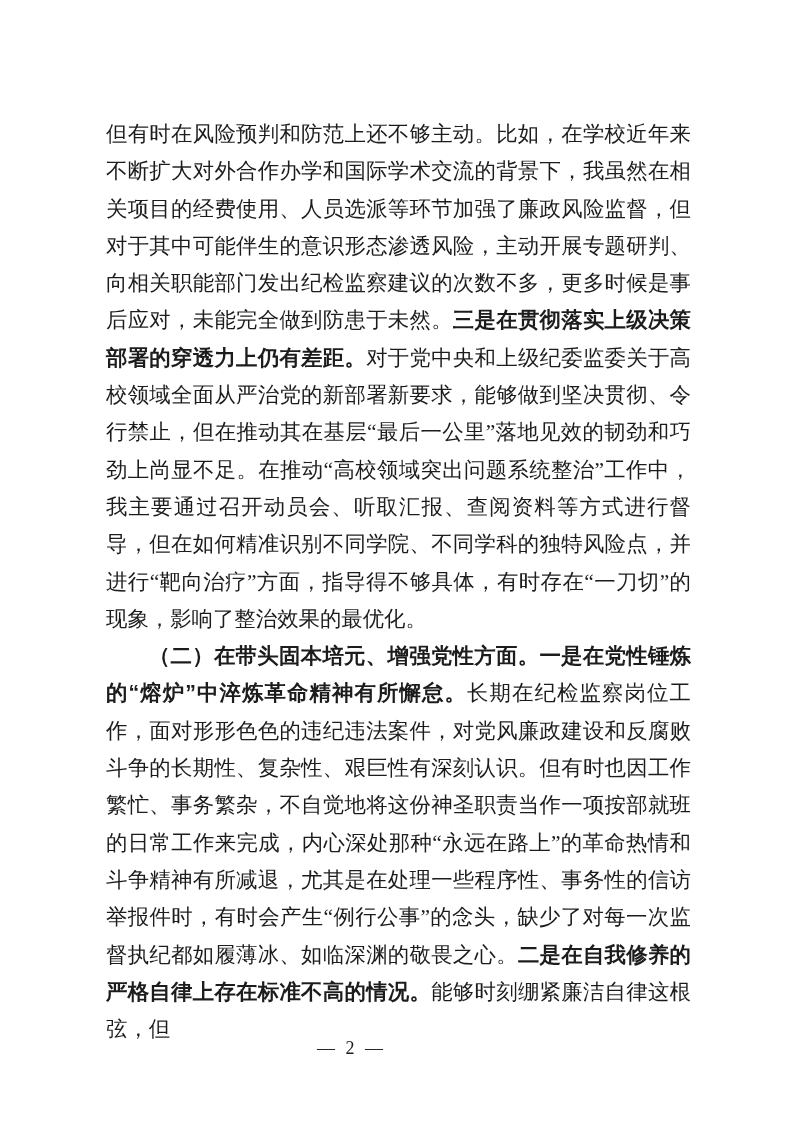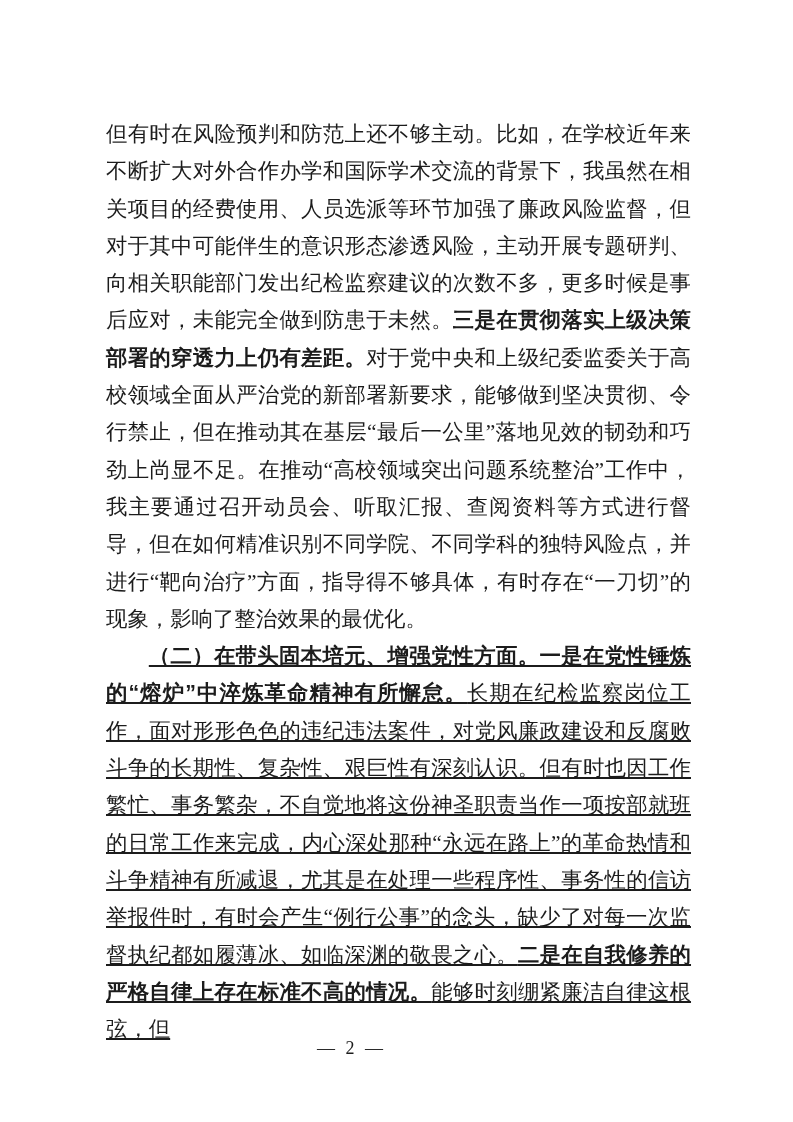--- a/index.html
+++ b/index.html
@@ -17,21 +17,21 @@
     position: absolute;
     top: 116px;
     left: 106px;
     width: 585px;
     font-size: 21.4px;
     line-height: 37.3px;
     text-align: justify;
     text-justify: inter-ideograph;
   }
   .para { margin: 0; }
-  .para.indent { text-indent: 2em; text-decoration: underline; }
+  .para.indent { text-indent: 2em; }
   .run { font-weight: 400; }
   .run.bold {
     font-weight: 700;
     font-family: "Liberation Sans", sans-serif;
   }
   .footer {
     position: absolute;
     top: 1038px;
     left: 0;
     width: 100%;

